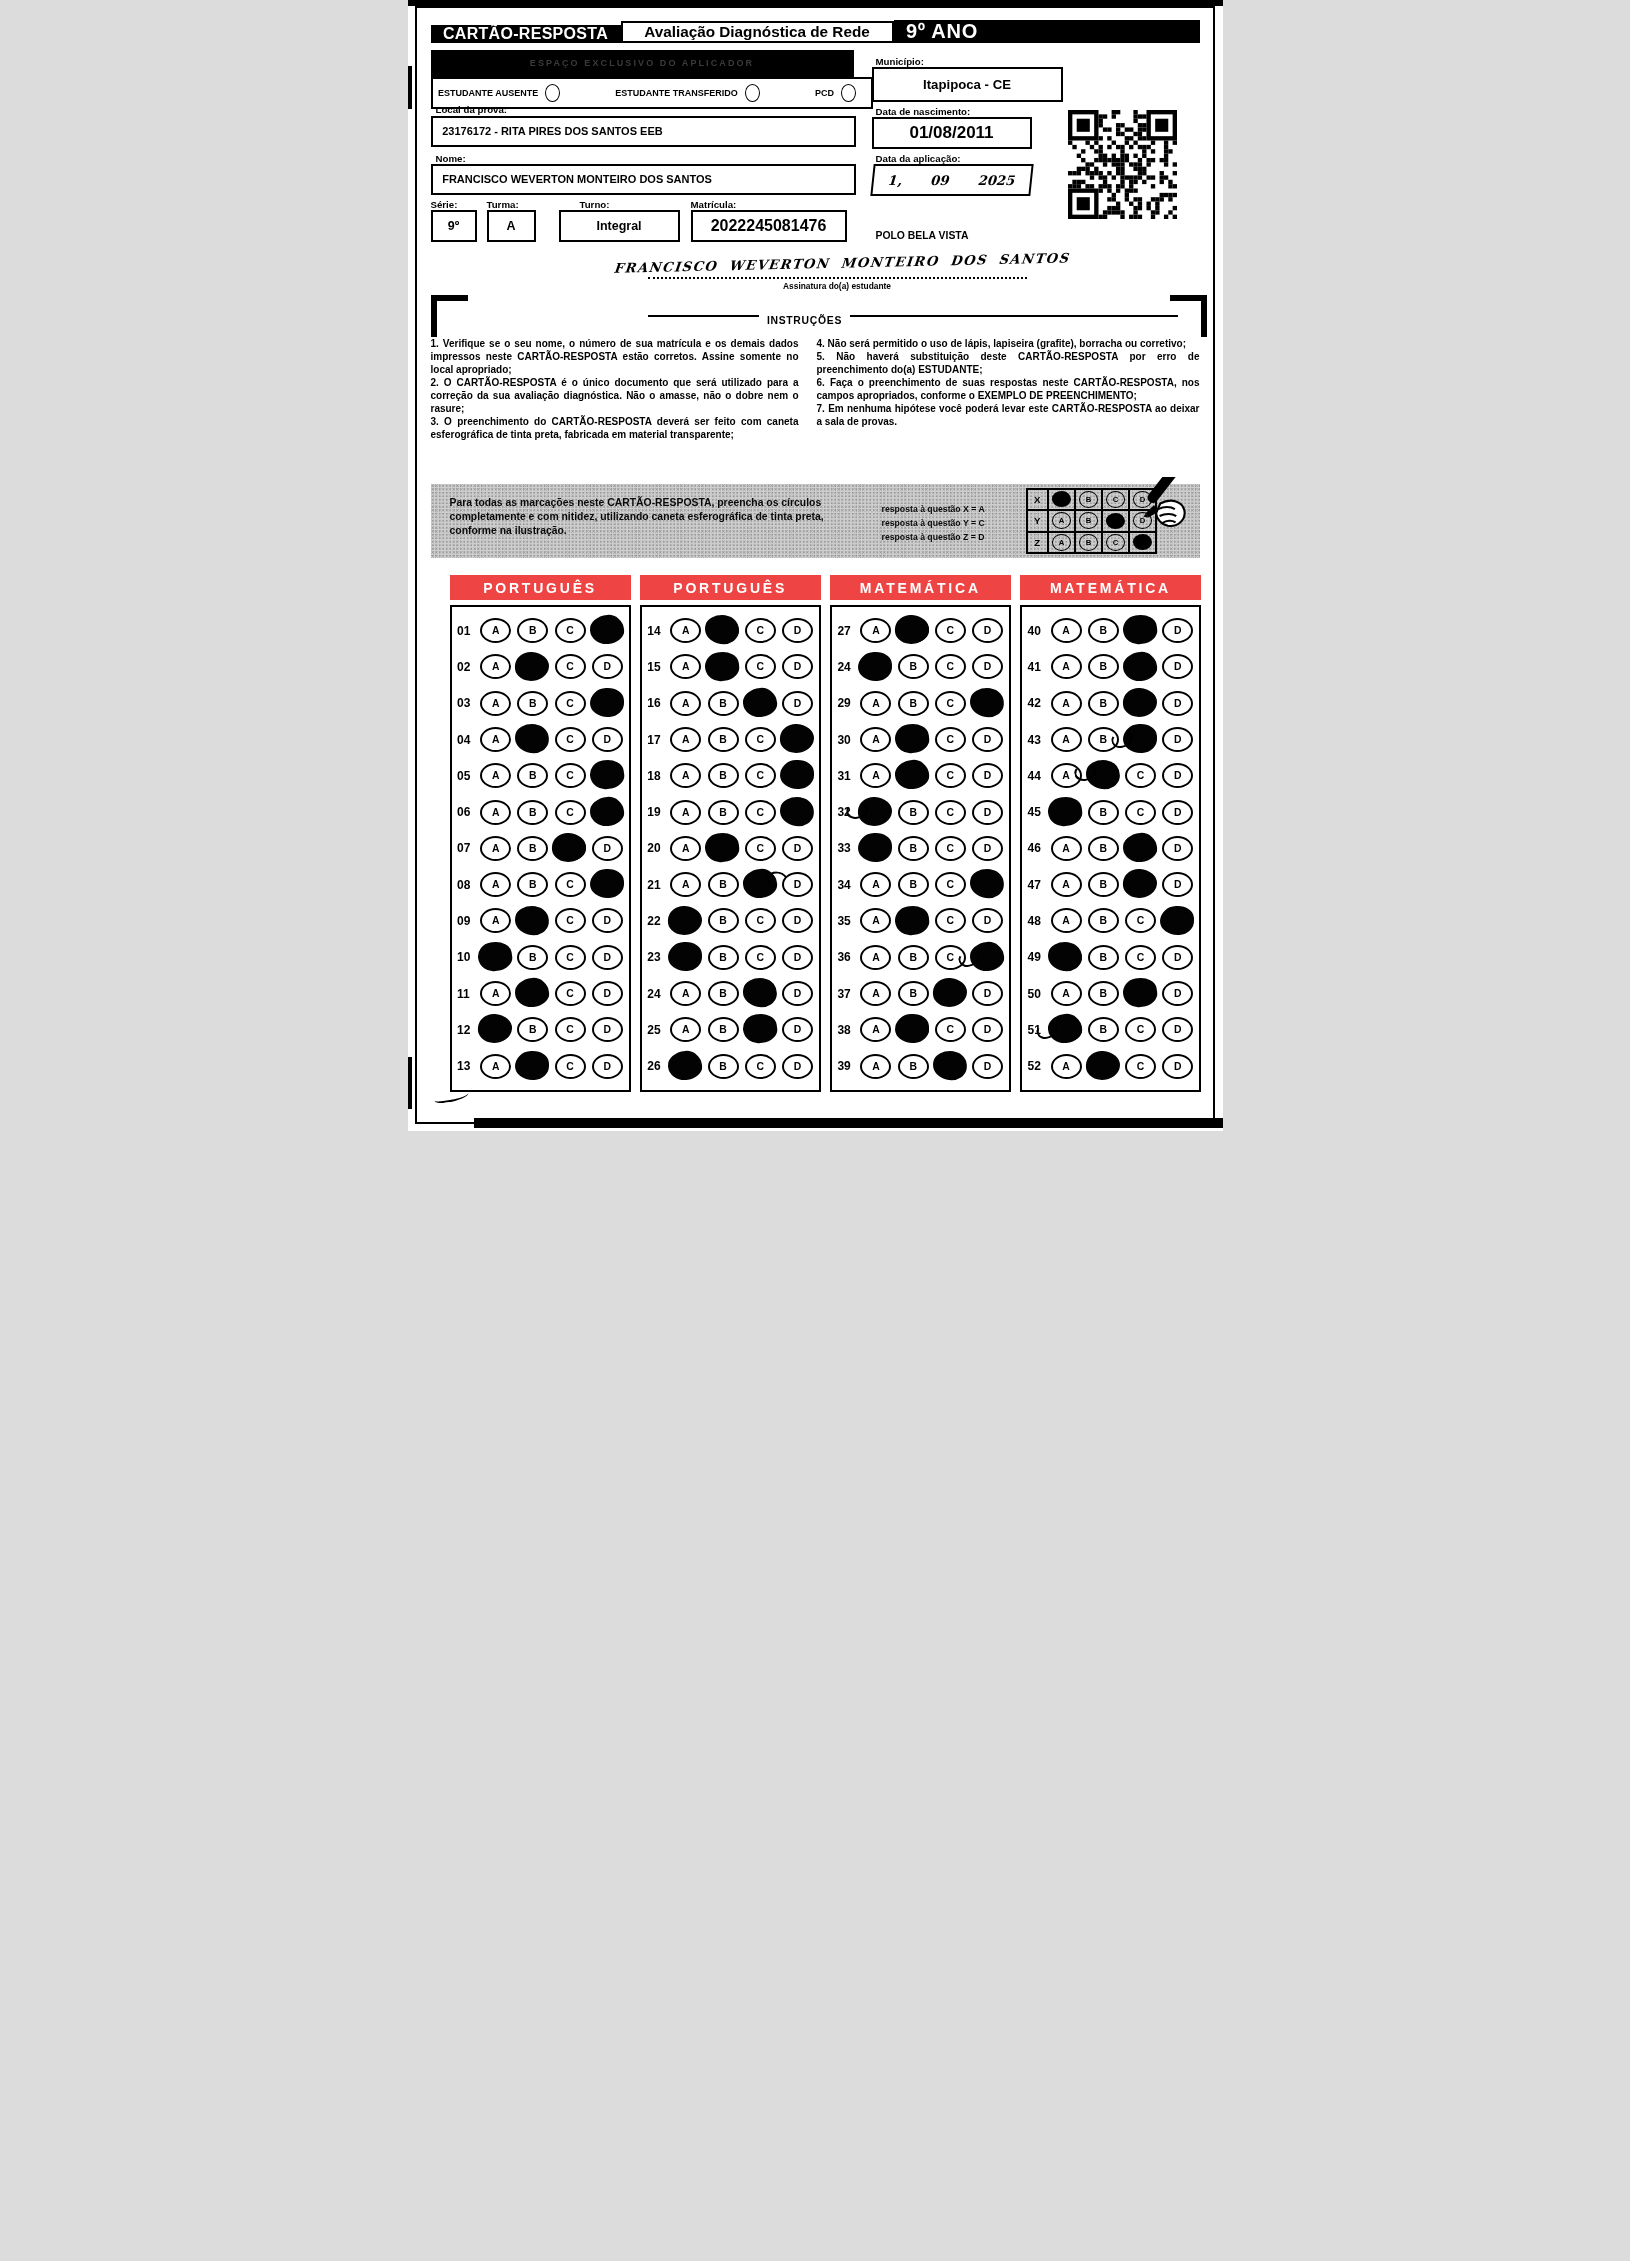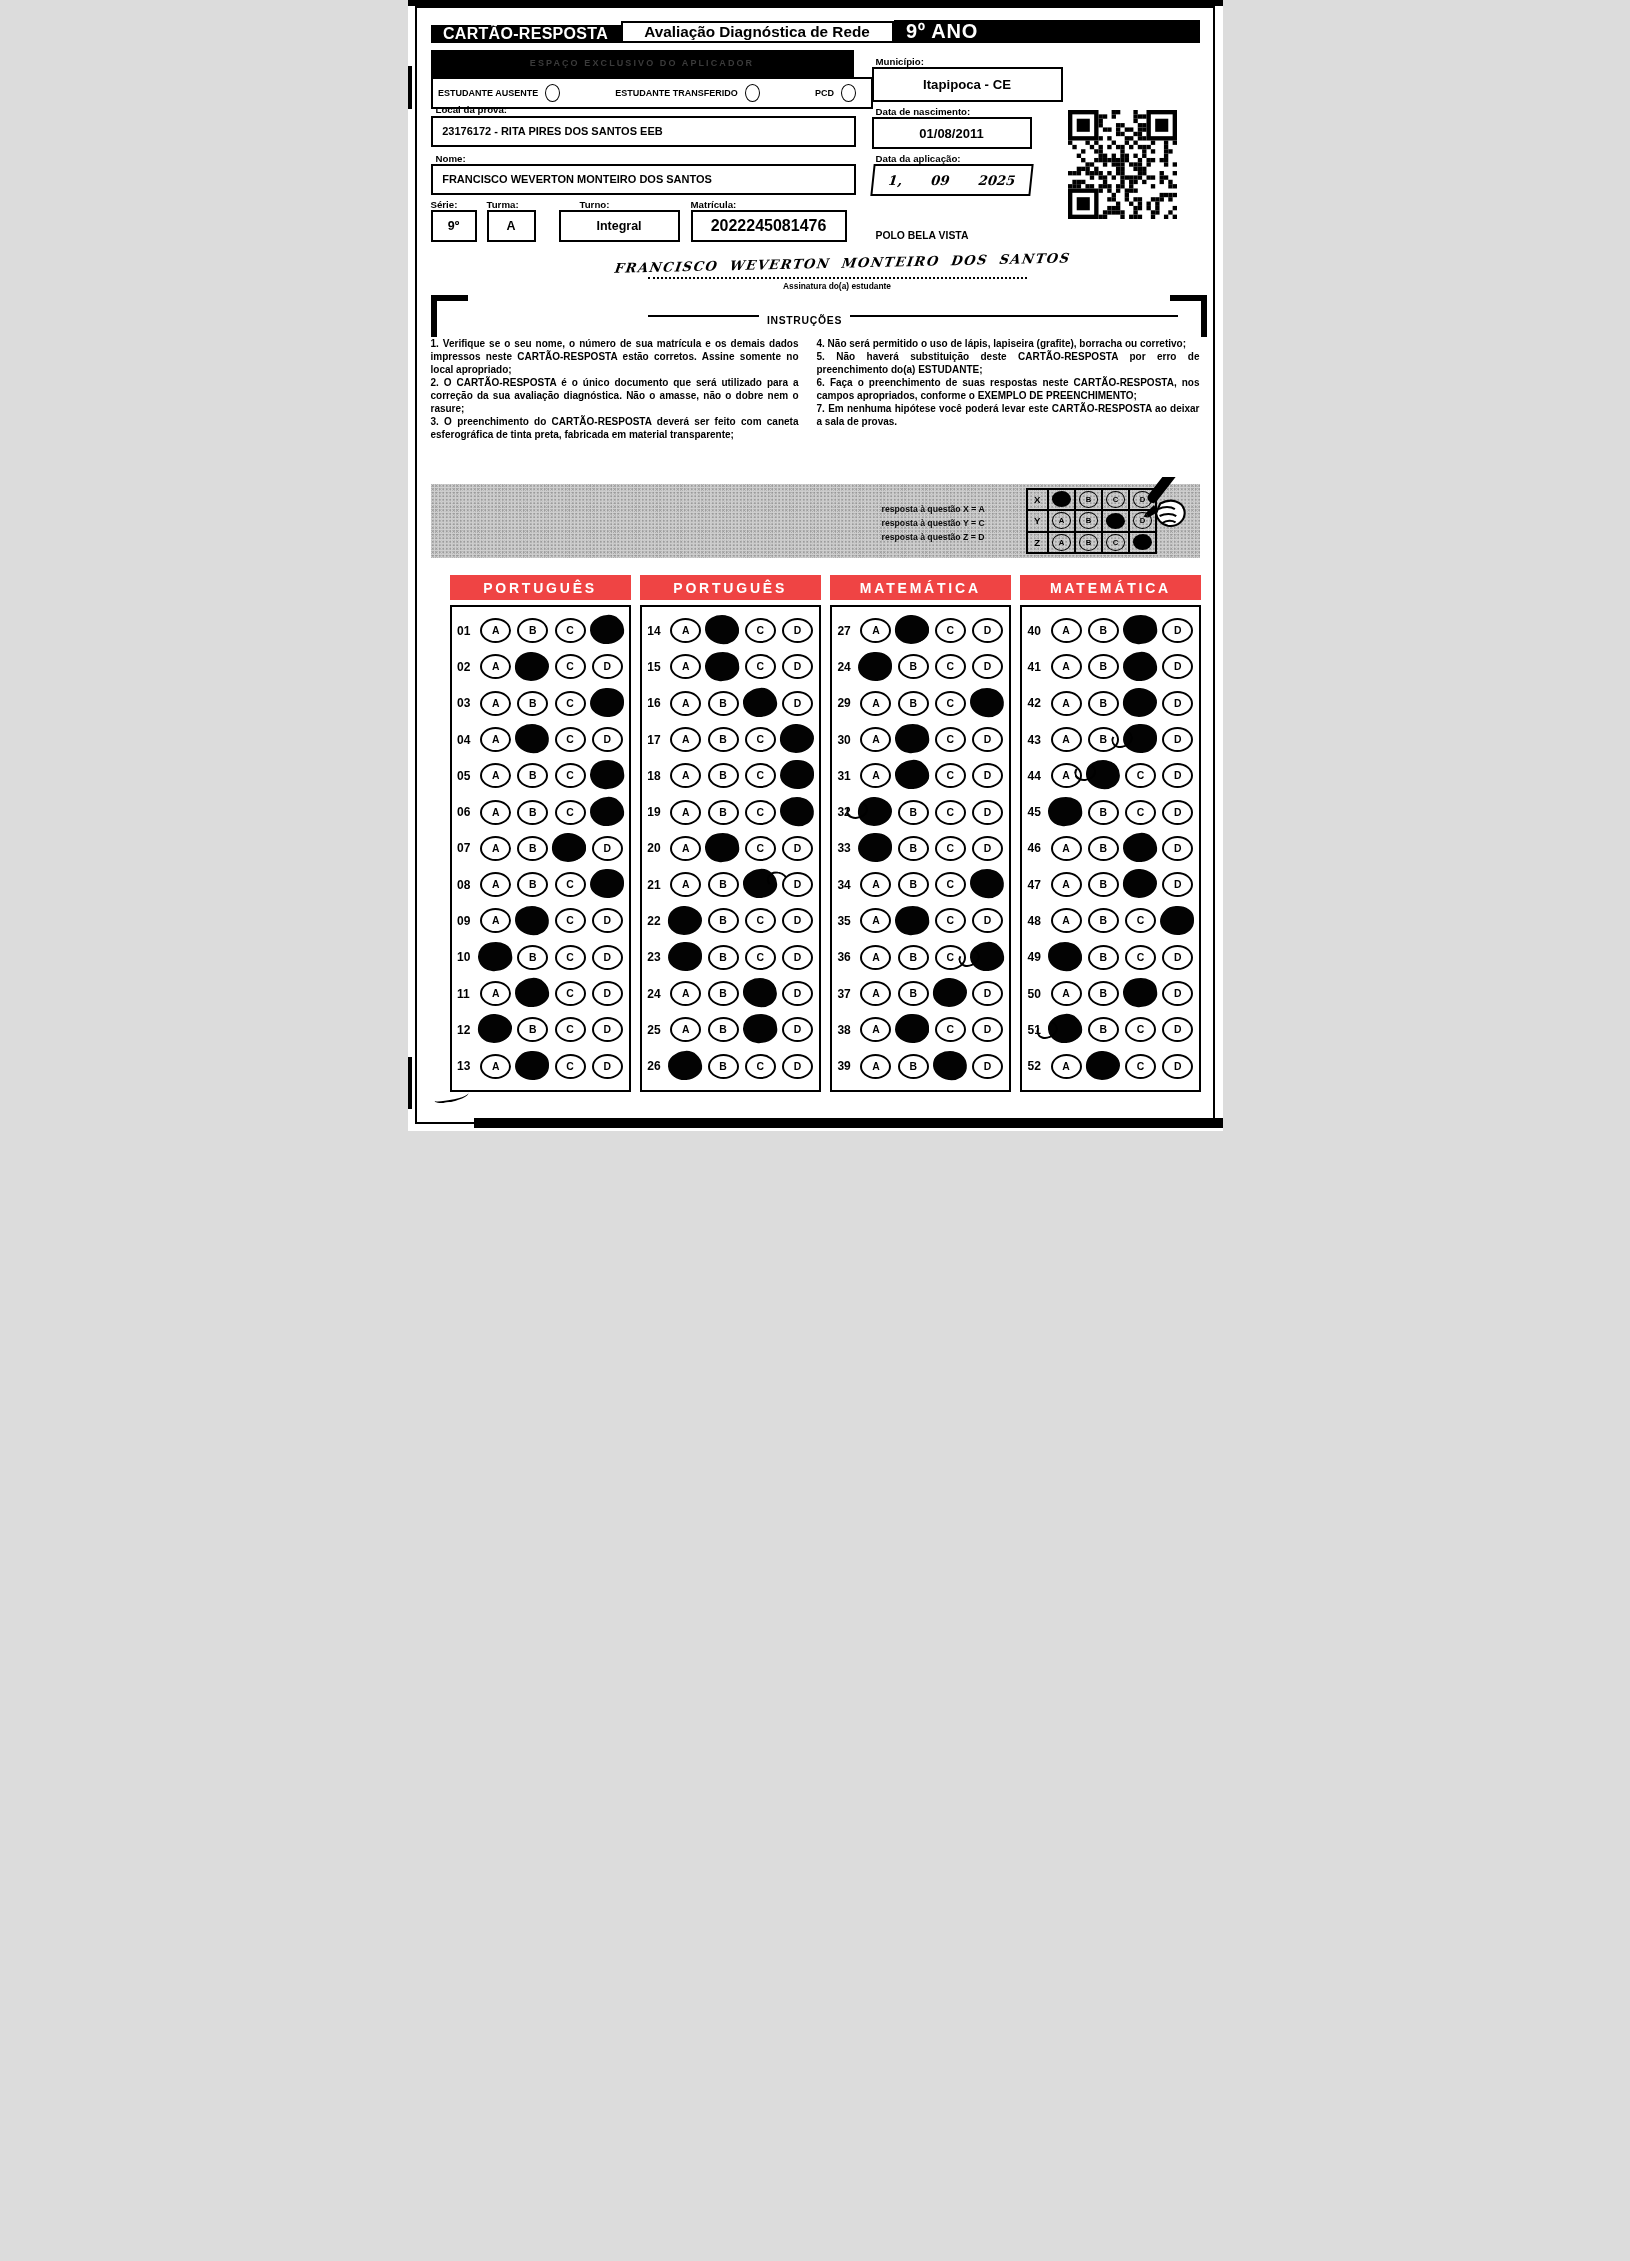--- a/index.html
+++ b/index.html
@@ -146,21 +146,21 @@
   <div class="fbox center" style="left:283px;top:210px;width:152px;height:28px;font-size:16px;">
     <span>2022245081476</span>
   </div>
 
   <div class="flabel" style="left:468px;top:56px;">Município:</div>
   <div class="fbox center" style="left:464px;top:67px;width:187px;height:31px;font-size:13.2px;">
     <span>Itapipoca - CE</span>
   </div>
 
   <div class="flabel" style="left:468px;top:106px;">Data de nascimento:</div>
-  <div class="fbox center" style="left:464px;top:117px;width:156px;height:28px;font-size:13px;">
+  <div class="fbox center" style="left:464px;top:117px;width:156px;height:28px;font-size:17px;">
     <span>01/08/2011</span>
   </div>
 
   <div class="flabel" style="left:468px;top:153px;">Data da aplicação:</div>
   <div class="fbox hand-date" style="left:464px;top:164px;width:156px;height:28px;">
       <span>1,</span>
       <span>09</span>
       <span>2025</span>
     </div>
 
@@ -407,20 +407,21 @@
       </div>
     <div class="colR">
         <p>4. Não será permitido o uso de lápis, lapiseira (grafite), borracha ou corretivo;</p>
         <p>5. Não haverá substituição deste CARTÃO-RESPOSTA por erro de preenchimento do(a) ESTUDANTE;</p>
         <p>6. Faça o preenchimento de suas respostas neste CARTÃO-RESPOSTA, nos campos apropriados, conforme o EXEMPLO DE PREENCHIMENTO;</p>
         <p>7. Em nenhuma hipótese você poderá levar este CARTÃO-RESPOSTA ao deixar a sala de provas.</p>
       </div>
   </div>
 
   <div class="banner">
+    <div class="banner-text">Para todas as marcações neste CARTÃO-RESPOSTA, preencha os círculos completamente e com nitidez, utilizando caneta esferográfica de tinta preta, conforme na ilustração.</div>
     <div class="resp-lines">
         <div>resposta à questão X = A</div>
         <div>resposta à questão Y = C</div>
         <div>resposta à questão Z = D</div>
       </div>
     <div class="exgrid">
       <div class="hand">
         <svg width="64" height="60" viewBox="0 0 92 86">
           <g>
             <rect x="52" y="-20" width="15" height="62" rx="7" fill="#000" transform="rotate(38 59 10)"></rect>

